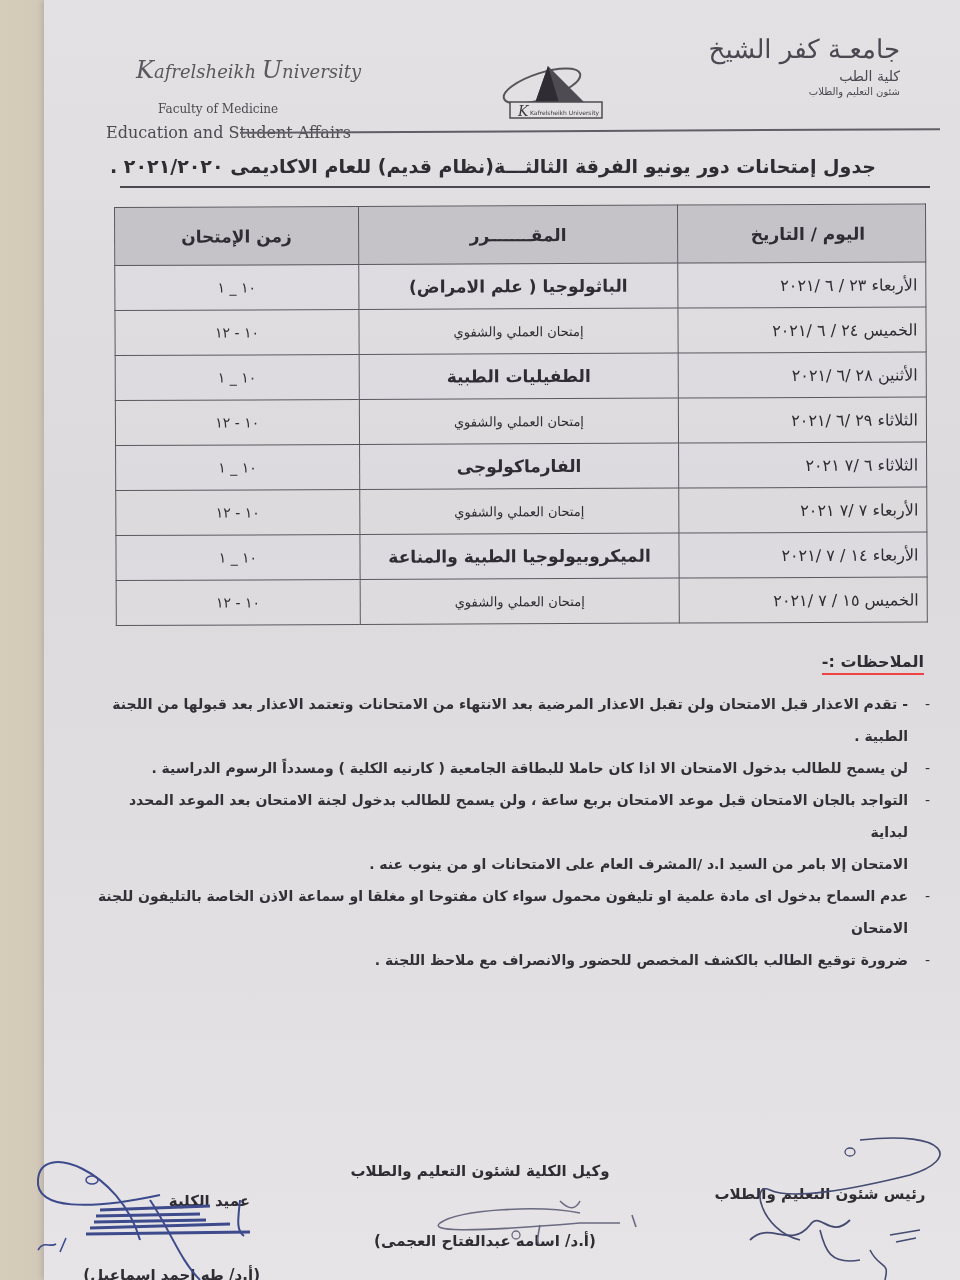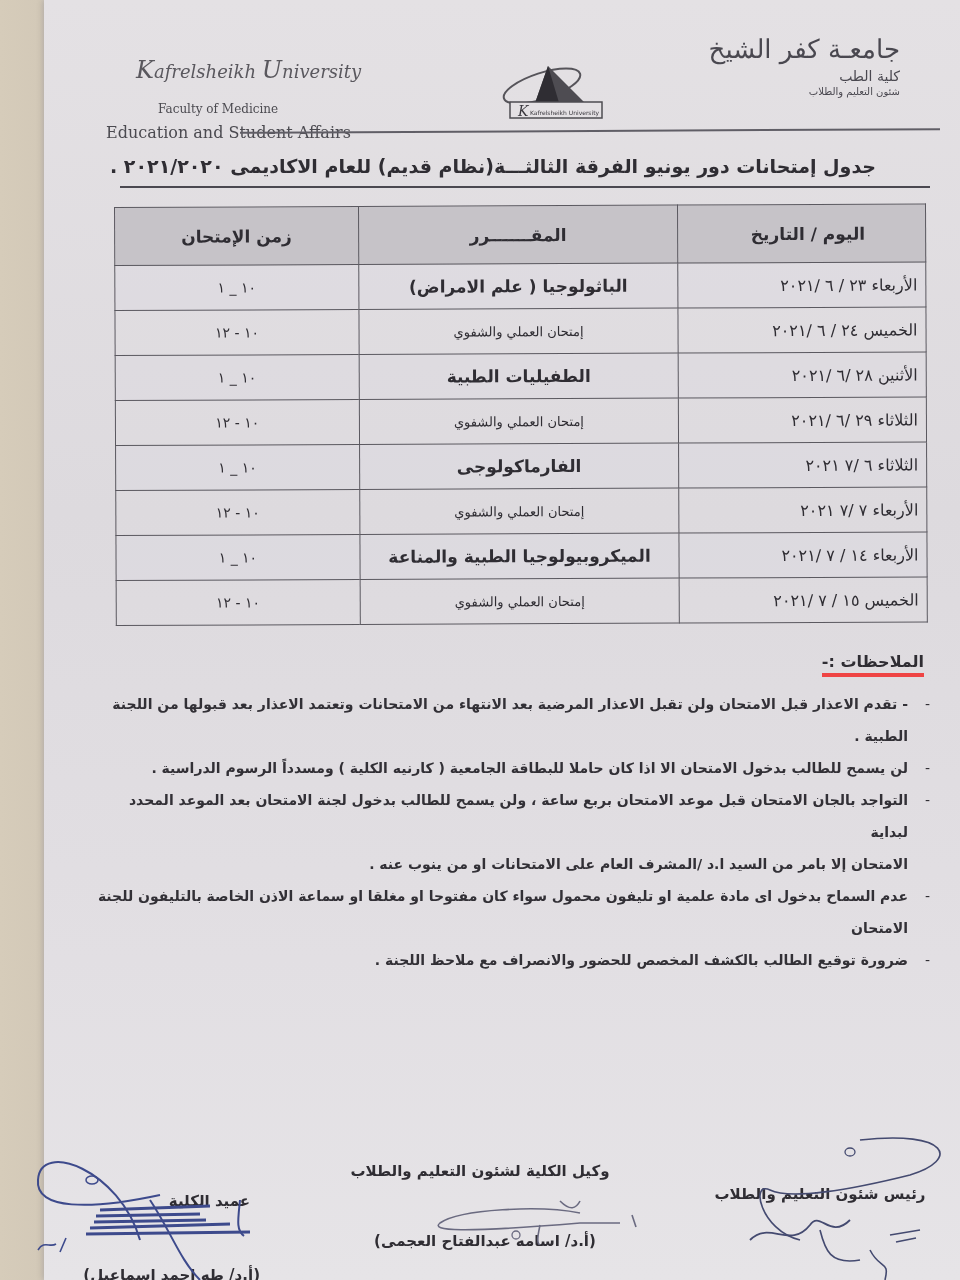--- a/index.html
+++ b/index.html
@@ -78,21 +78,21 @@
     .tbl td.c-date { font-size: 16px; }
     .tbl td.c-course.bold { font-weight: bold; font-size: 17px; }
     .tbl td.c-course.light { font-size: 13px; }
     .tbl td.c-time { font-size: 14px; letter-spacing: 1px; }
     .tbl tbody tr:nth-child(odd) td { background: rgba(220,218,224,0.4); }
 
     
     .notes-head {
       position: absolute; right: 36px; top: 652px; direction: rtl;
       font-size: 16px; font-weight: bold; color: #2f2d33;
-      border-bottom: 4px solid #ef4444; padding-bottom: 2px;
+      border-bottom: 2px solid #ef4444; padding-bottom: 2px;
     }
     .notes {
       position: absolute; left: 96px; top: 688px; width: 848px; direction: rtl;
       list-style: none;
     }
     .notes li {
       position: relative; padding-right: 36px; font-size: 14px; font-weight: bold;
       color: #323036; line-height: 32px; text-align: right;
     }
     .notes li .dash {

